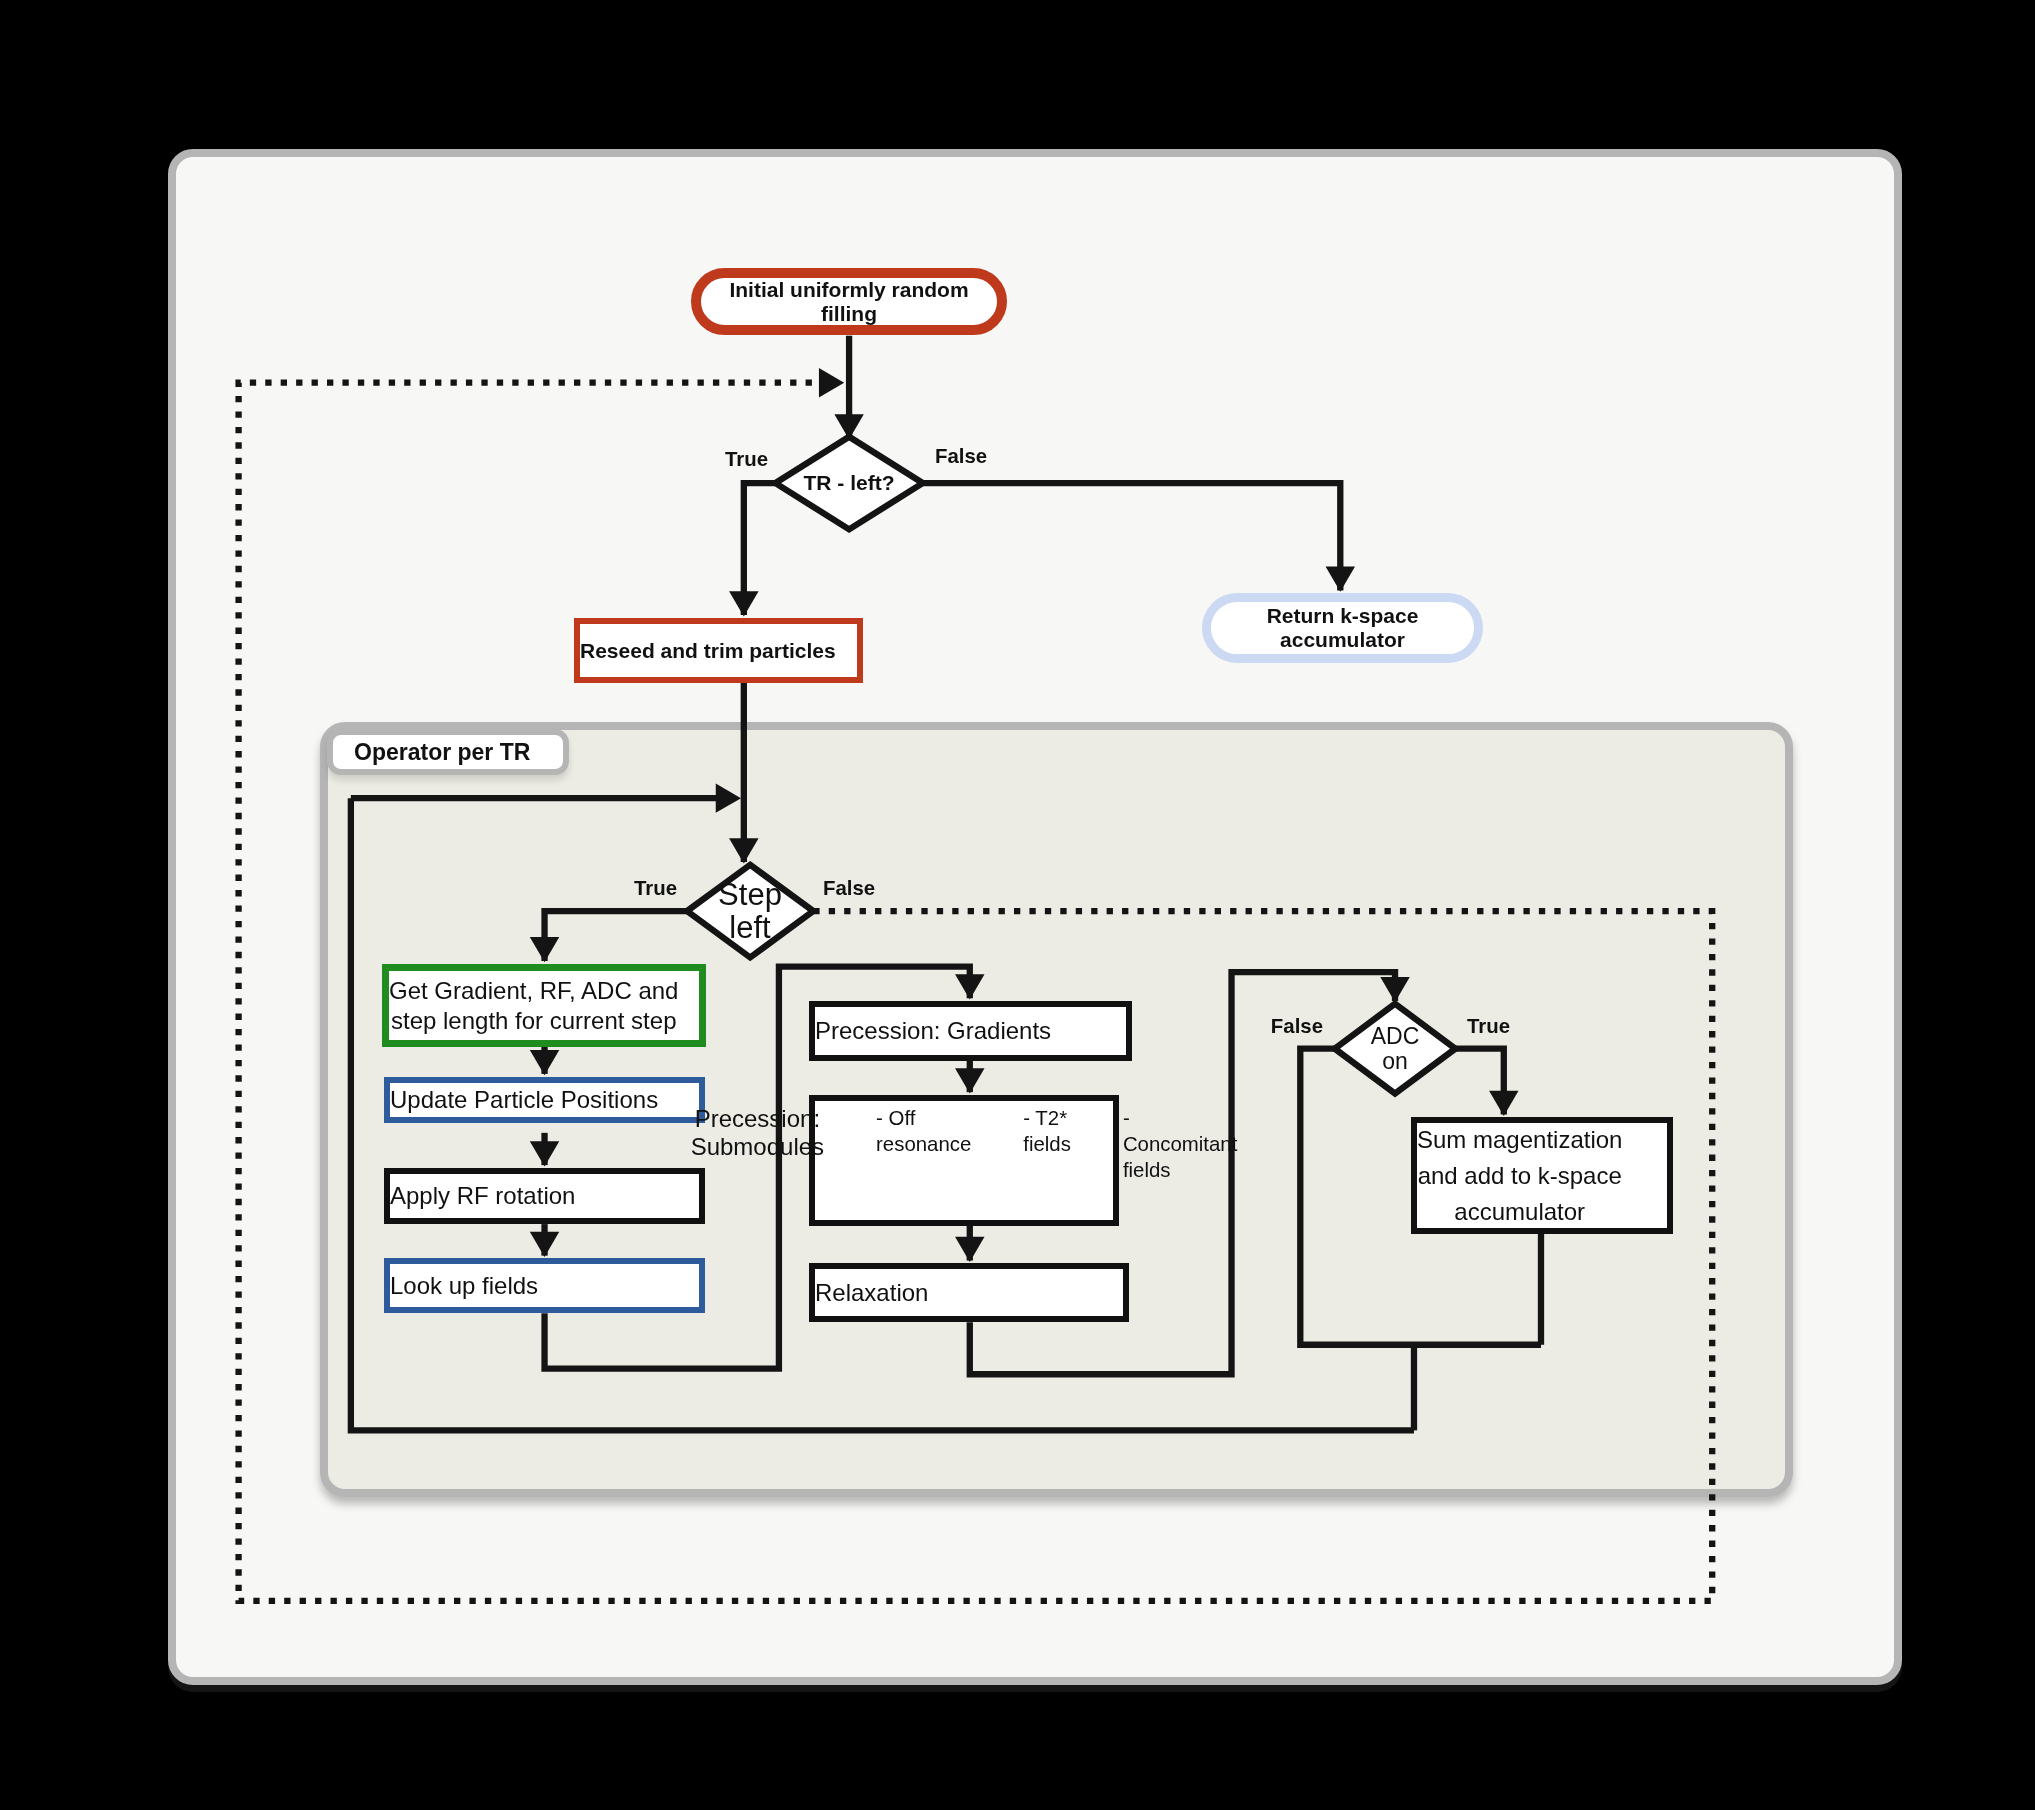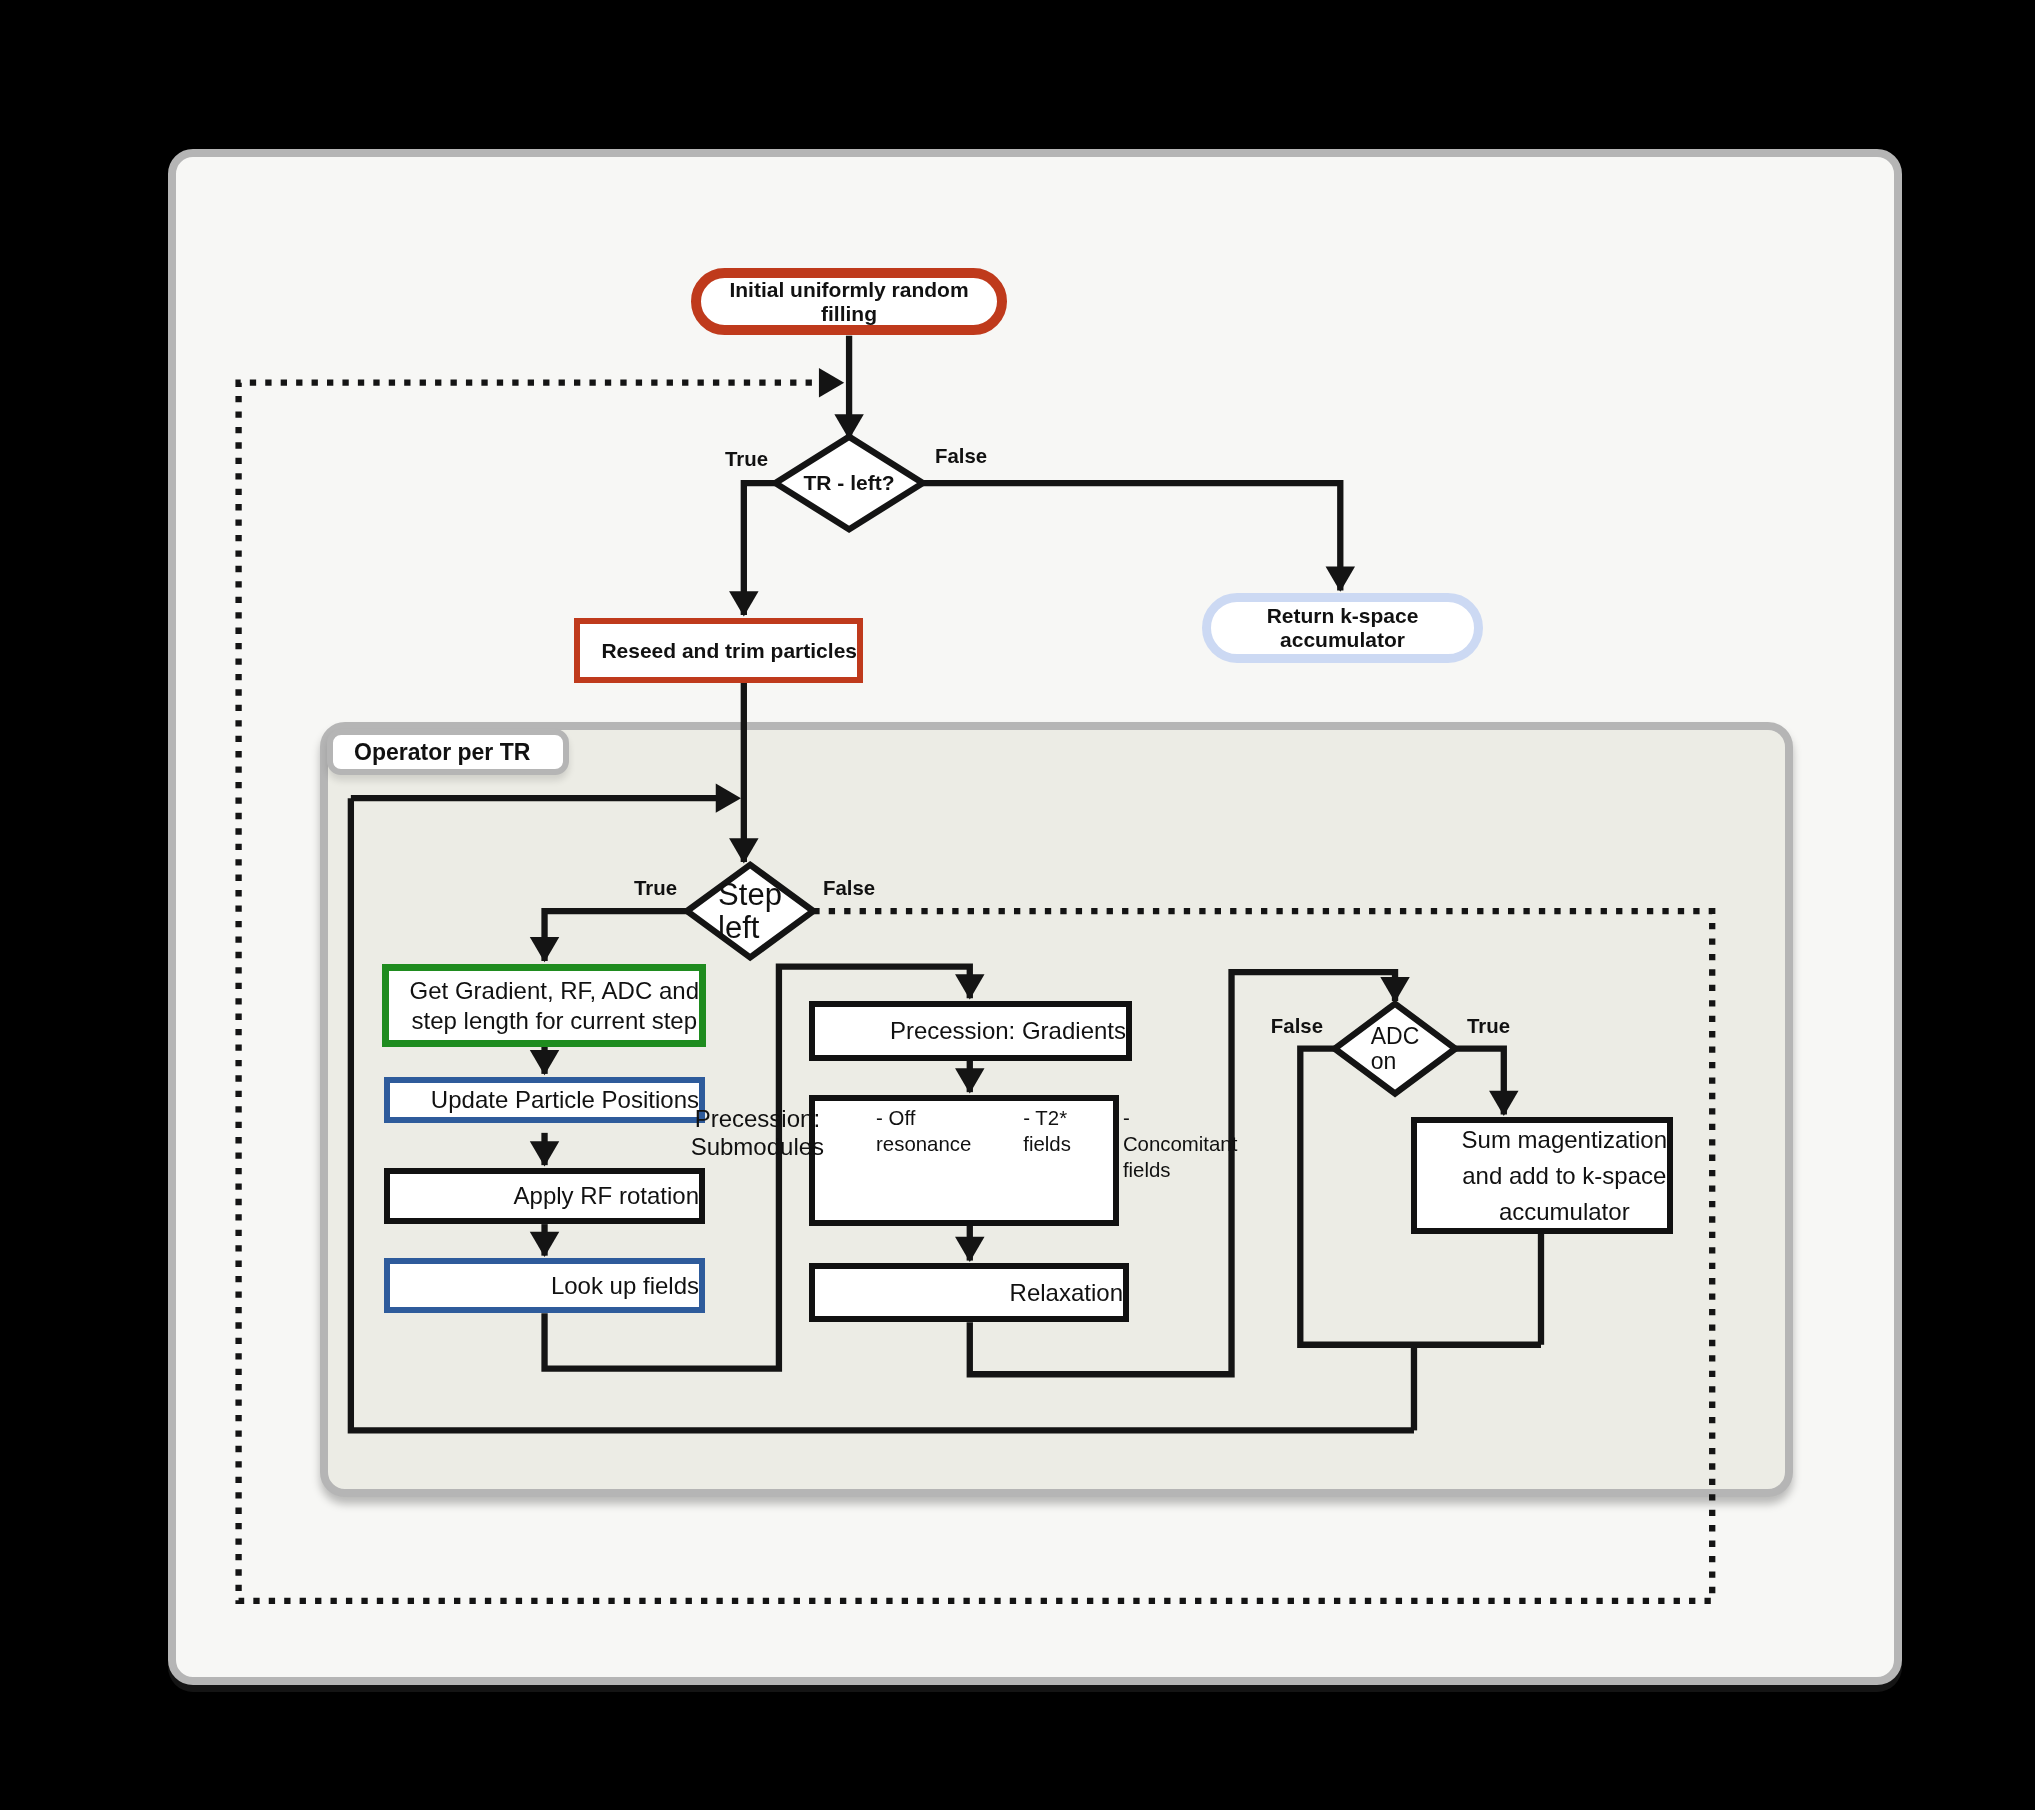--- a/index.html
+++ b/index.html
@@ -14,28 +14,28 @@
   #outer-panel{left:168px;top:149px;width:1718px;height:1520px;background:var(--outer-bg);
     box-shadow:0 7px 0 rgba(255,255,255,0.08);}
   #inner-panel{left:320px;top:722px;width:1457px;height:759px;background:var(--inner-bg);
     box-shadow:0 7px 8.4px rgba(0,0,0,0.25);}
   .tab{position:absolute;background:#fff;border:6.3px solid var(--panel-border);border-radius:14px;
     display:flex;align-items:center;padding:0 21px;font-weight:bold;
     box-shadow:0 5.6px 7px rgba(0,0,0,0.12);}
   #outer-tab{left:175px;top:156px;width:455px;height:44px;font-size:26px;}
   #inner-tab{left:327px;top:729px;width:188px;height:34px;font-size:23px;}
   svg#edges{position:absolute;left:0;top:0;z-index:2;}
-  .node{position:absolute;z-index:3;display:flex;align-items:center;justify-content:flex-end;
+  .node{position:absolute;z-index:3;display:flex;align-items:center;justify-content:flex-start;
     text-align:center;background:#fff;box-sizing:border-box;}
   .preline{white-space:pre-line;}
   .pill{border-radius:35px;font-weight:bold;font-size:21px;}
   .rect-bold{font-weight:bold;font-size:21px;}
   .op-box{font-weight:normal;font-size:24px;border:6.3px solid var(--text);}
   .diamond-label{position:absolute;z-index:3;display:flex;align-items:center;justify-content:center;
-    text-align:left;background:transparent;line-height:1.08;}
+    text-align:center;background:transparent;line-height:1.08;}
   .edge-label{position:absolute;z-index:3;font-weight:bold;font-size:20.4px;}
   #node-initial{left:691px;top:268px;width:316px;height:67px;border:10.5px solid var(--accent-red);}
   #node-reseed{left:574px;top:618px;width:289px;height:65px;border:6.3px solid var(--accent-red);}
   #node-return{left:1202px;top:593px;width:281px;height:70px;border:9px solid var(--accent-lightblue);}
   #node-get{left:382px;top:964px;width:324px;height:83px;border:7px solid var(--accent-green);line-height:1.25;}
   #node-update{left:384px;top:1077px;width:321px;height:46px;border-color:var(--accent-blue);}
   #node-rf{left:384px;top:1168px;width:321px;height:56px;}
   #node-lookup{left:384px;top:1258px;width:321px;height:55px;border-color:var(--accent-blue);}
   #node-prec-grad{left:809px;top:1001px;width:323px;height:60px;}
   #node-prec-sub{left:809px;top:1095px;width:310px;height:131px;flex-direction:row;

